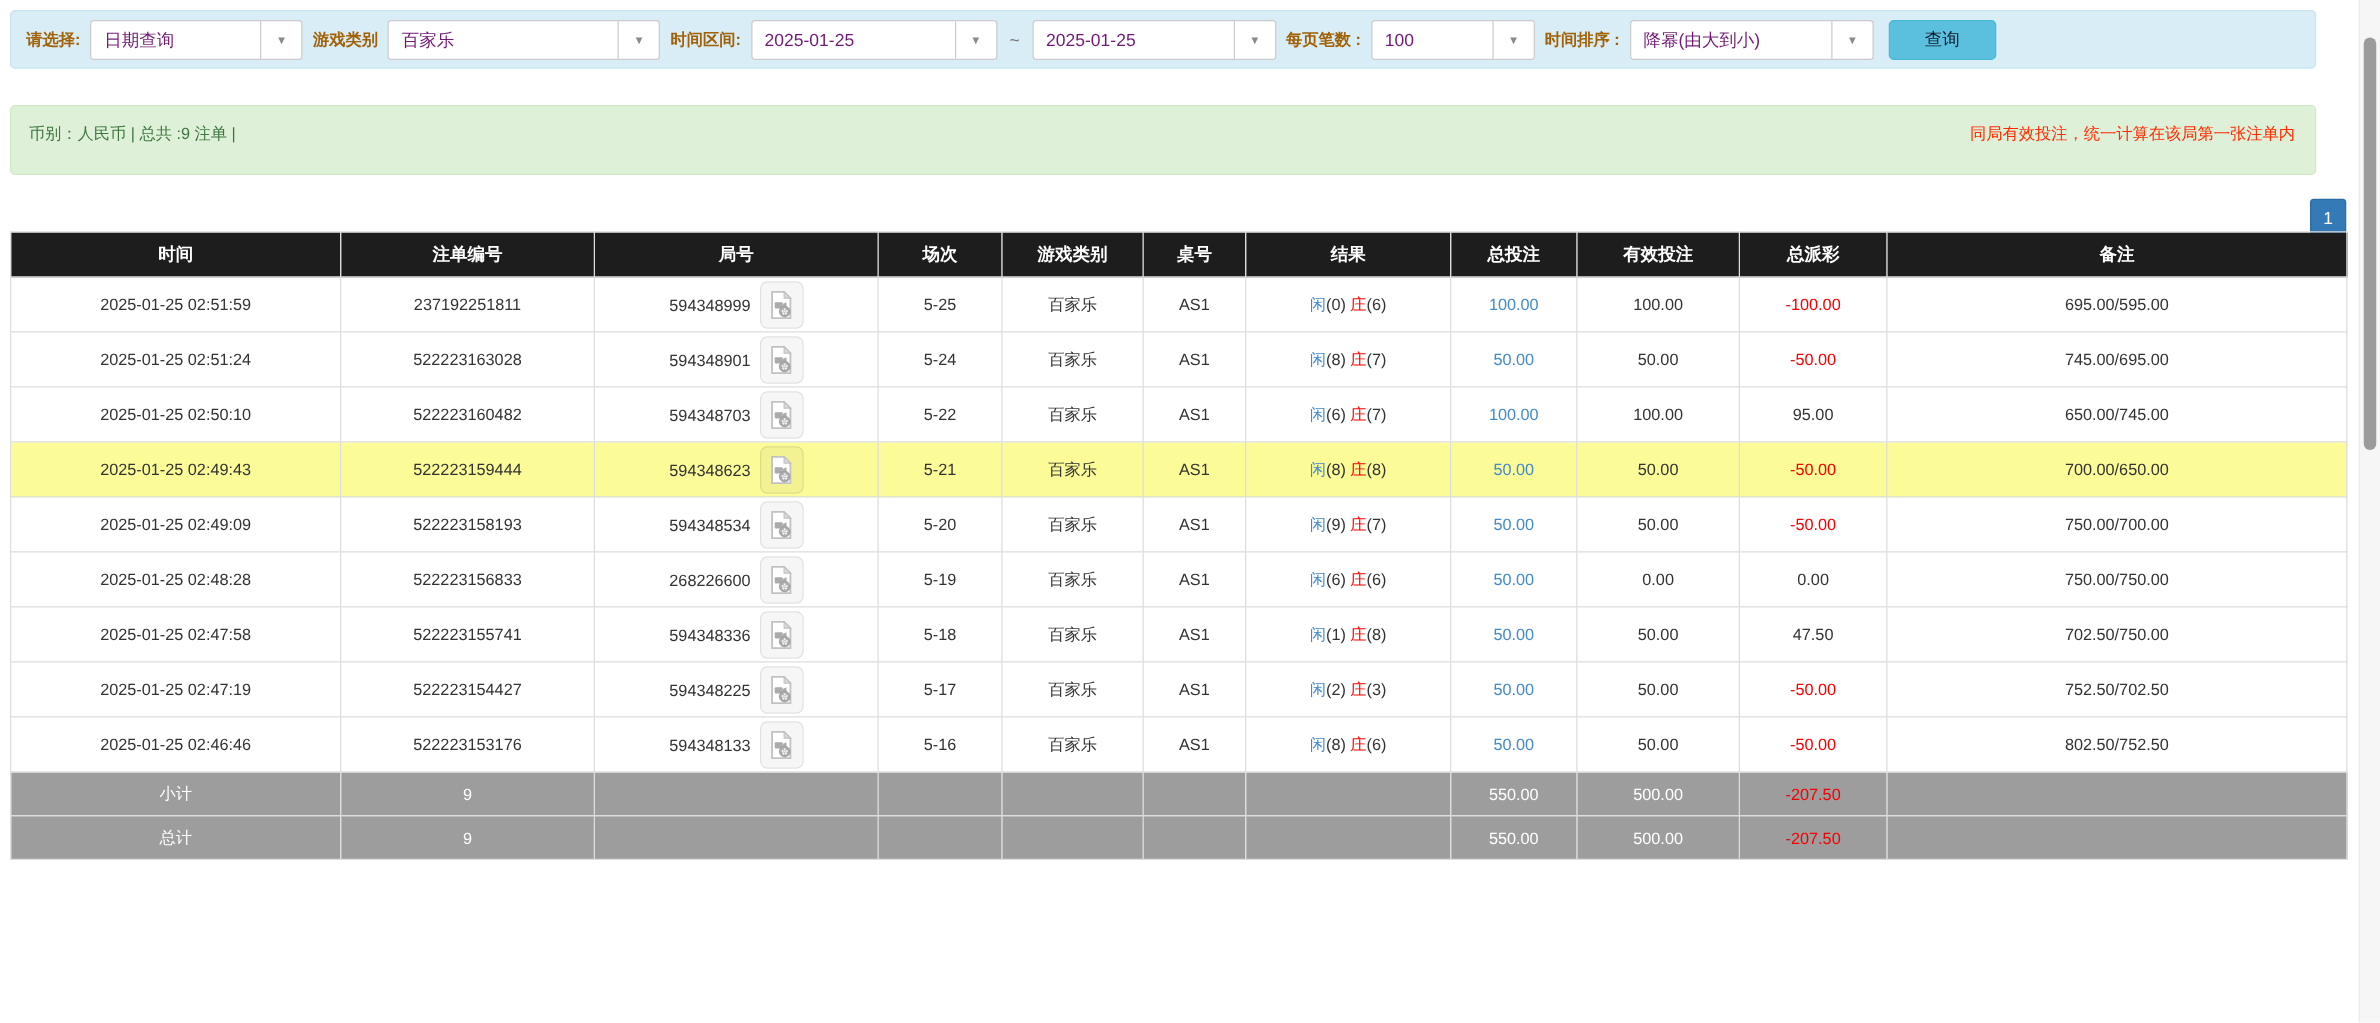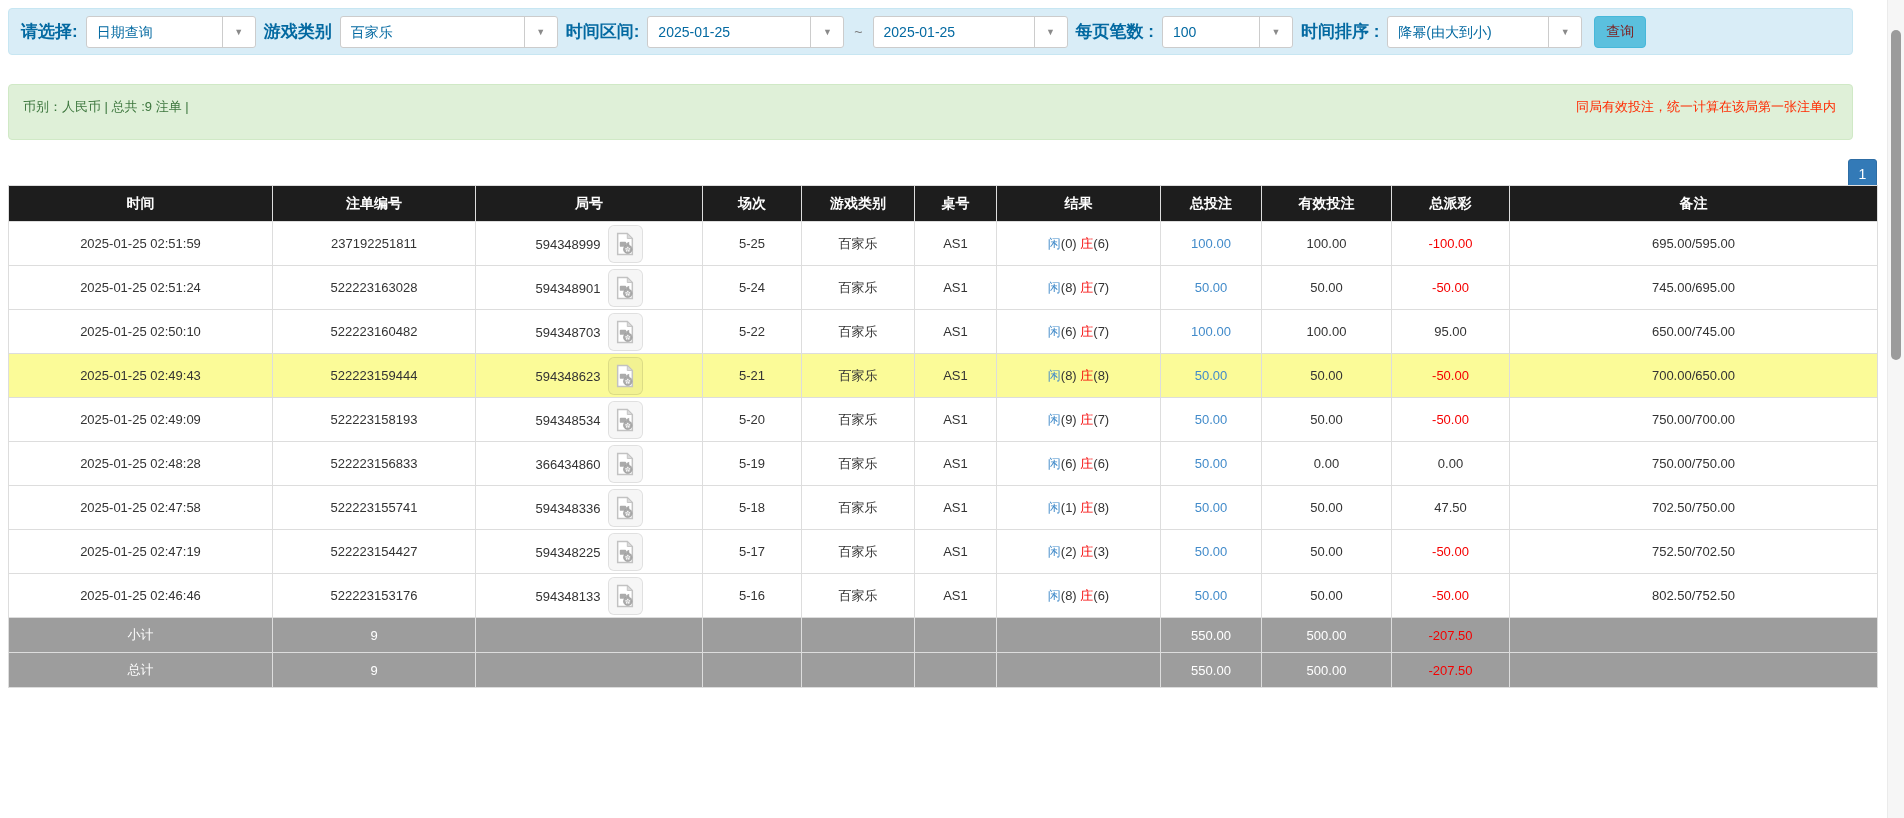--- a/index.html
+++ b/index.html
@@ -7,34 +7,34 @@
   body {
     width:1904px; height:818px; position:relative; overflow:hidden;
     background:#fff; font-family:"Liberation Sans","DejaVu Sans",sans-serif;
   }
   
   .filter-bar {
     position:absolute; left:8px; top:8px; width:1845px; height:47px;
     background:#d9edf7; border:1px solid #c7e6f2; border-radius:4px;
     display:flex; align-items:center; padding-left:12px; gap:8px; white-space:nowrap;
   }
-  .flabel { color:#0369a1; font-weight:bold; font-size:17px; }
+  .flabel { color:#a16207; font-weight:bold; font-size:13px; }
   .fselect {
     height:32px; background:#fff; border:1px solid #ccc; border-radius:3px;
     display:flex; align-items:stretch; cursor:pointer;
   }
-  .fselect .txt { flex:1; padding:0 10px; line-height:30px; font-size:14px; color:#0369a1; overflow:hidden; }
+  .fselect .txt { flex:1; padding:0 10px; line-height:30px; font-size:14px; color:#701a75; overflow:hidden; }
   .fselect .arrow {
     width:33px; border-left:1px solid #ccc; display:flex; align-items:center;
     justify-content:center; color:#8a8a8a; font-size:9px;
   }
   .tilde { color:#7a7a7a; font-size:14px; margin:0 2px; }
   .query-btn {
-    height:32px; padding:0 11px; background:#5bc0de; border:1px solid #46b8da;
-    border-radius:4px; color:#7f1d1d; font-size:14px; cursor:pointer; margin-left:4px;
+    height:32px; padding:0 28px; background:#5bc0de; border:1px solid #46b8da;
+    border-radius:4px; color:#0f172a; font-size:14px; cursor:pointer; margin-left:4px;
   }
   
   .summary-bar {
     position:absolute; left:8px; top:84px; width:1845px; height:56px;
     background:#dff0d8; border:1px solid #d0e9c6; border-radius:4px;
     display:flex; justify-content:space-between; padding:13px 16px 0 14px; font-size:13px;
   }
   .summary-left { color:#3c763d;text-align:right; }
   .summary-right { color:#ff2a00; }
   
@@ -283,21 +283,21 @@
         <td>AS1</td>
         <td><span class="side-player">闲</span>(9) <span class="side-banker">庄</span>(7)</td>
         <td><a class="link">50.00</a></td>
         <td>50.00</td>
         <td><span class="neg">-50.00</span></td>
         <td>750.00/700.00</td>
       </tr>
       <tr>
         <td>2025-01-25 02:48:28</td>
         <td>522223156833</td>
-        <td><span class="round-txt">366434860</span><span class="video-btn">
+        <td><span class="round-txt">268226600</span><span class="video-btn">
             <svg viewBox="0 0 24 26" width="22" height="24">
   <path d="M4 1.5 H14.5 L20 7 V24.5 H4 Z" fill="#ffffff" stroke="#c2c2c2" stroke-width="1.6"></path>
   <path d="M14.5 1.5 L20 7 H14.5 Z" fill="#dadada" stroke="#c2c2c2" stroke-width="1"></path>
   <rect x="6.3" y="10.5" width="7" height="5.6" rx="1" fill="#ababab"></rect>
   <path d="M13.3 12.2 L16.6 10.5 V16.1 L13.3 14.4 Z" fill="#ababab"></path>
   <circle cx="15" cy="18.7" r="4.7" fill="#ababab" stroke="#949494" stroke-width="0.6"></circle>
   <circle cx="15" cy="16.9" r="1" fill="#f3f3f3"></circle>
               <circle cx="13.2" cy="18.3" r="1" fill="#f3f3f3"></circle>
   <circle cx="16.8" cy="18.3" r="1" fill="#f3f3f3"></circle>
               <circle cx="13.9" cy="20.4" r="1" fill="#f3f3f3"></circle>

